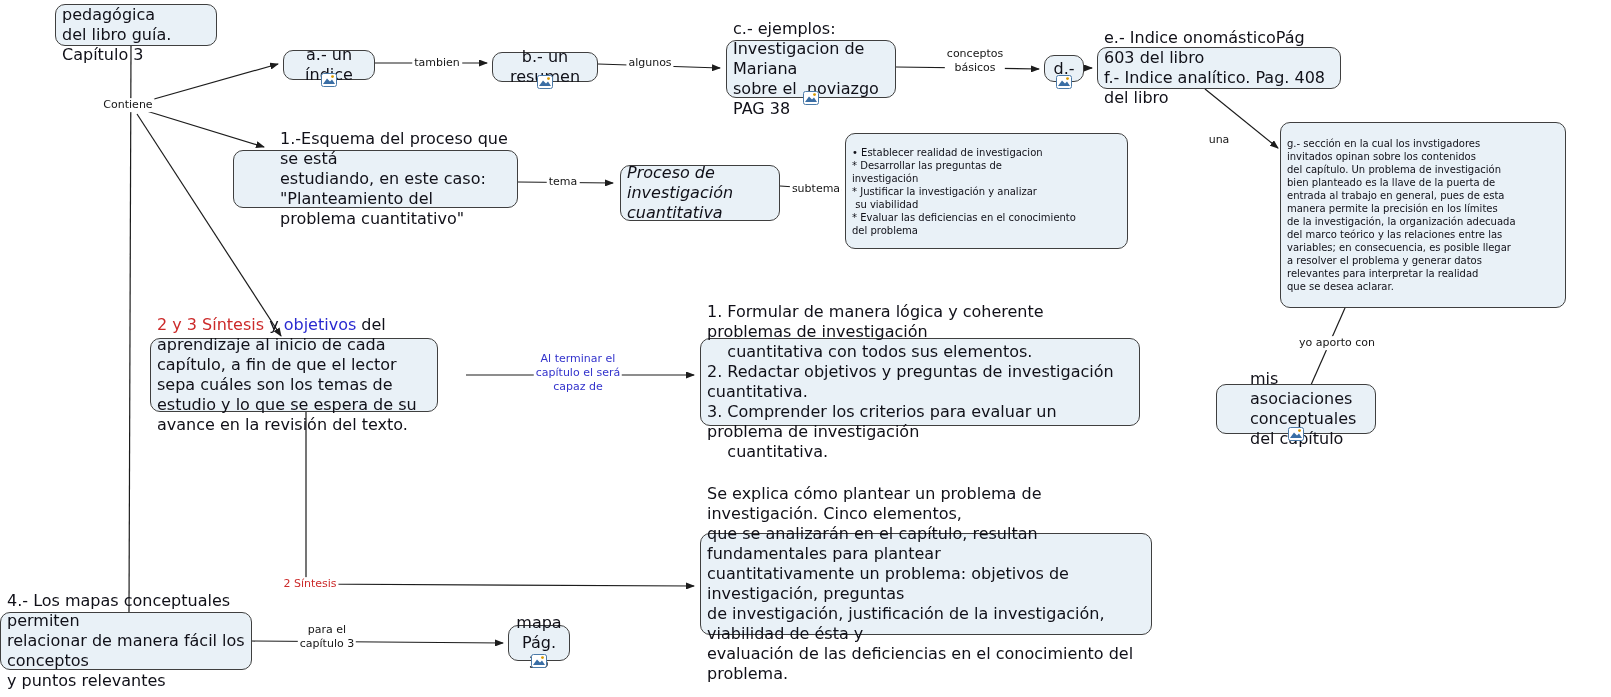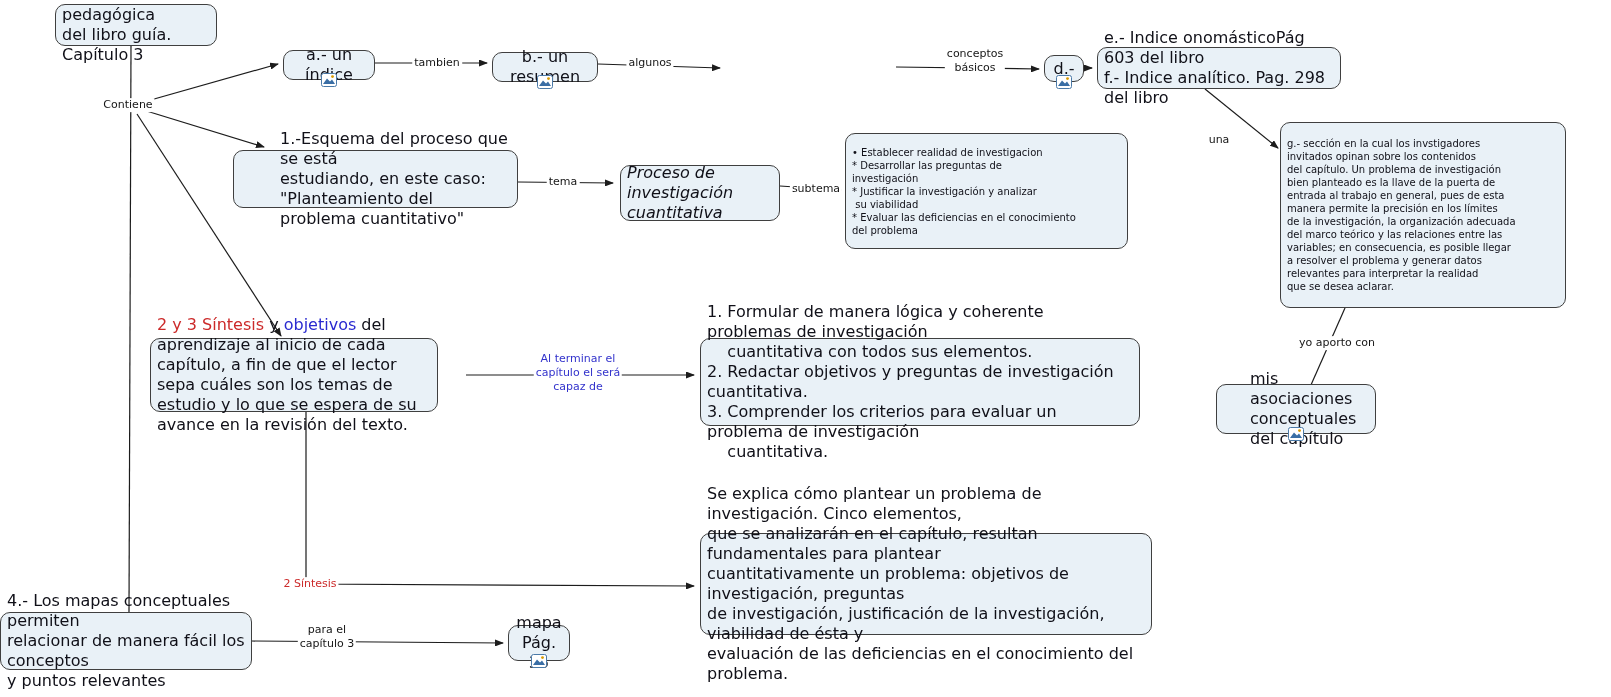--- a/index.html
+++ b/index.html
@@ -119,35 +119,47 @@
     <div class="node-text">b.- un resumen</div>
     <span class="node-icon">
       <svg width="16" height="14" viewBox="0 0 16 14">
           <rect x="0.5" y="0.5" width="15" height="13" rx="2" fill="#ffffff" stroke="#4b7aa8"></rect>
           <path d="M2 11 L6 5.5 L9 8.5 L11 6.5 L14 11 Z" fill="#3a6ea5"></path>
           <circle cx="11.5" cy="3.6" r="1.4" fill="#d89a00"></circle>
         </svg>
     </span>
   </div>
 
+  <div class="node" style="left:726px;top:40px;width:170px;height:58px;">
+    <div class="node-text">c.- ejemplos:
+Investigacion de Mariana
+sobre el  noviazgo PAG 38</div>
+    <span class="node-icon">
+      <svg width="16" height="14" viewBox="0 0 16 14">
+          <rect x="0.5" y="0.5" width="15" height="13" rx="2" fill="#ffffff" stroke="#4b7aa8"></rect>
+          <path d="M2 11 L6 5.5 L9 8.5 L11 6.5 L14 11 Z" fill="#3a6ea5"></path>
+          <circle cx="11.5" cy="3.6" r="1.4" fill="#d89a00"></circle>
+        </svg>
+    </span>
+  </div>
 
   <div class="node ta-c" style="left:1044px;top:55px;width:40px;height:27px;">
     <div class="node-text">d.-</div>
     <span class="node-icon">
       <svg width="16" height="14" viewBox="0 0 16 14">
           <rect x="0.5" y="0.5" width="15" height="13" rx="2" fill="#ffffff" stroke="#4b7aa8"></rect>
           <path d="M2 11 L6 5.5 L9 8.5 L11 6.5 L14 11 Z" fill="#3a6ea5"></path>
           <circle cx="11.5" cy="3.6" r="1.4" fill="#d89a00"></circle>
         </svg>
     </span>
   </div>
 
   <div class="node" style="left:1097px;top:47px;width:244px;height:42px;">
     <div class="node-text">e.- Indice onomásticoPág 603 del libro
-f.- Indice analítico. Pag. 298 del libro</div>
+f.- Indice analítico. Pag. 408 del libro</div>
   </div>
 
   <div class="node small" style="left:1280px;top:122px;width:286px;height:186px;">
     <div class="node-text">g.- sección en la cual los invstigadores
 invitados opinan sobre los contenidos
 del capítulo. Un problema de investigación
 bien planteado es la llave de la puerta de
 entrada al trabajo en general, pues de esta
 manera permite la precisión en los límites
 de la investigación, la organización adecuada

